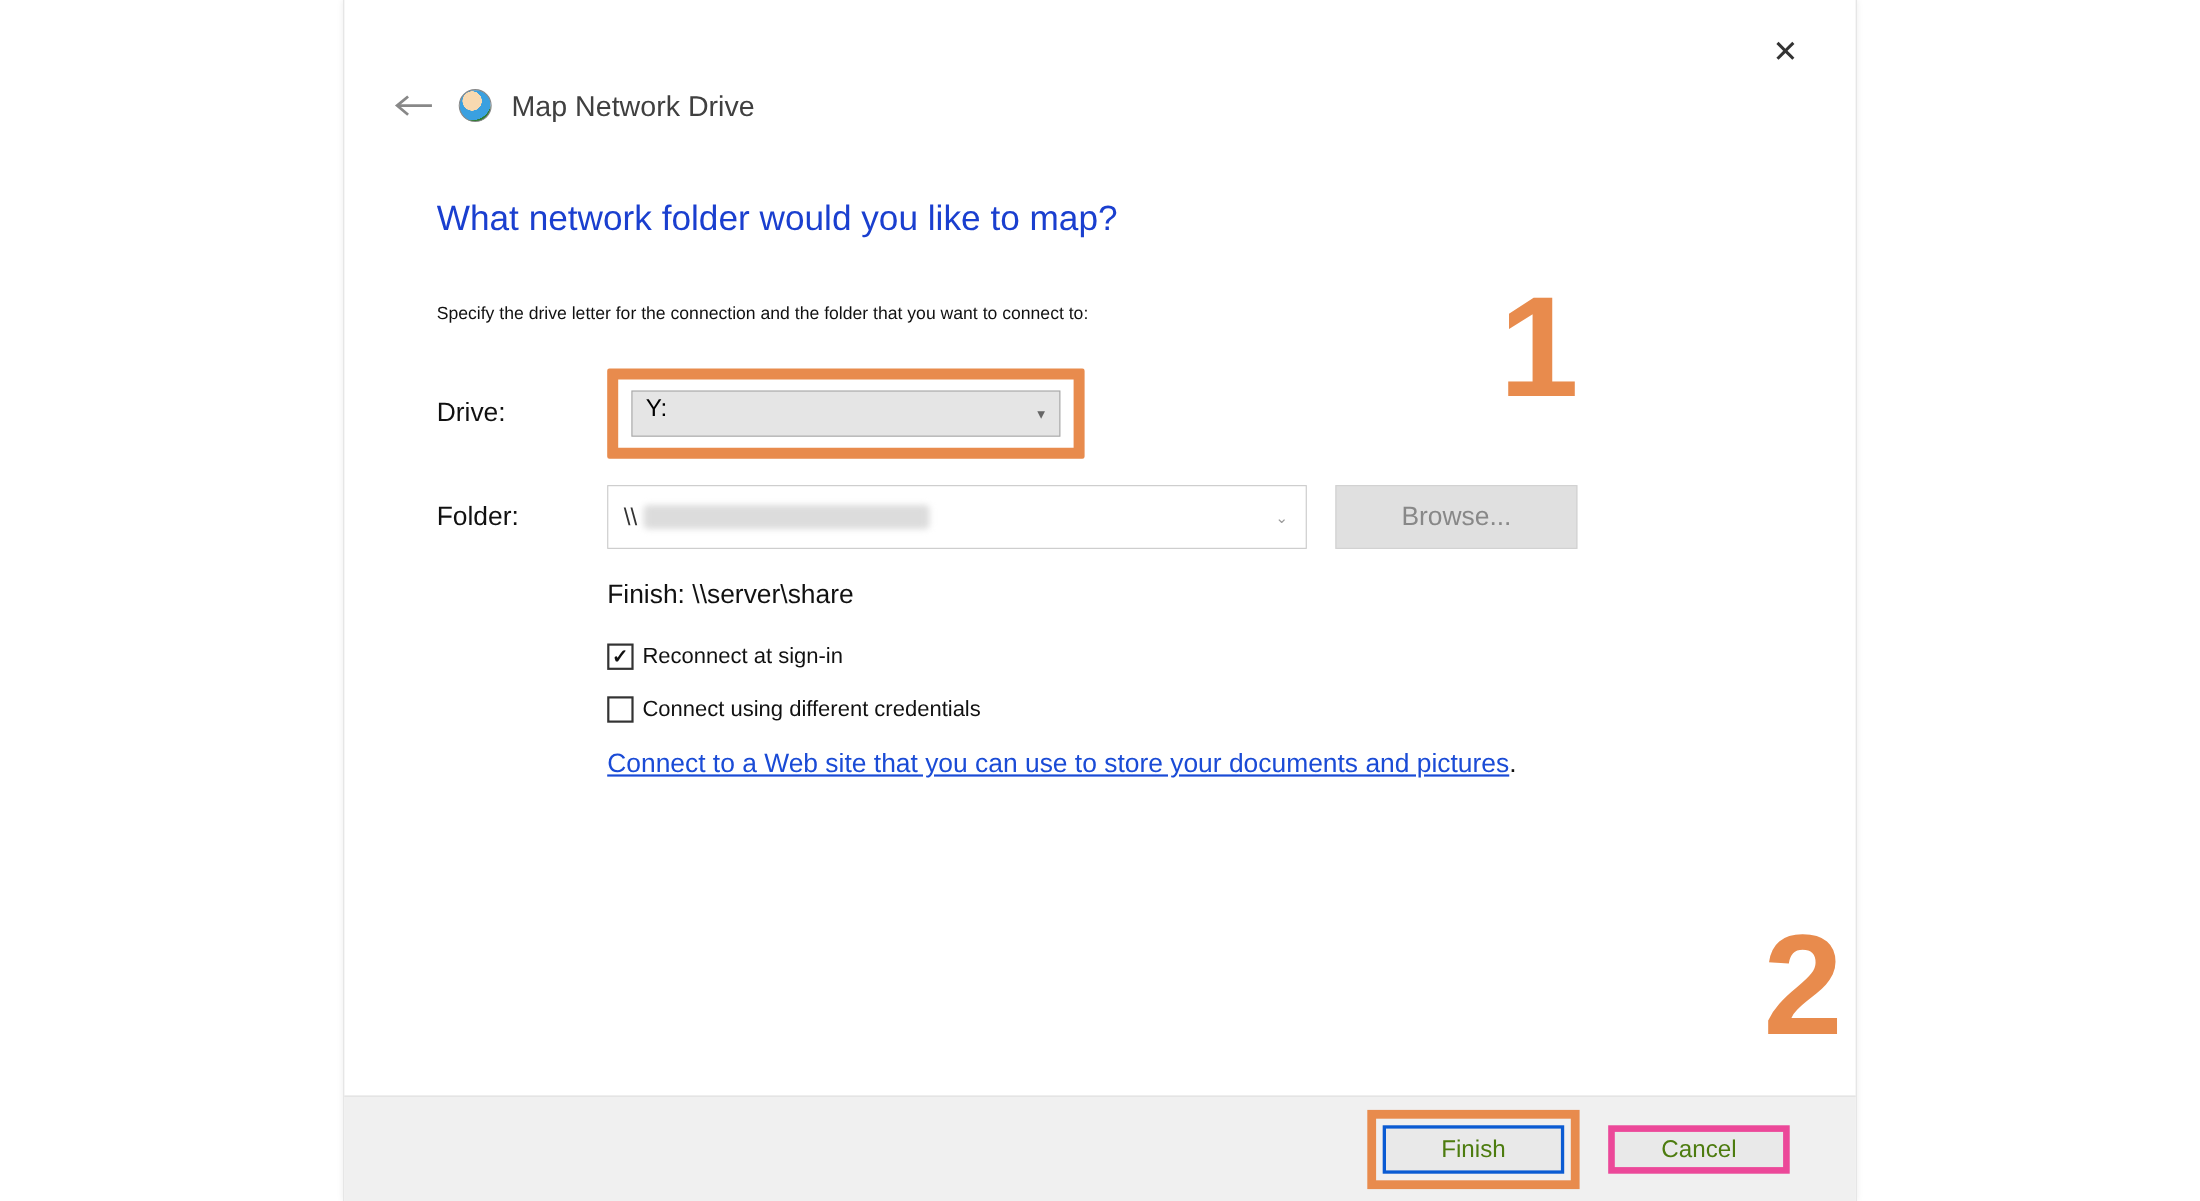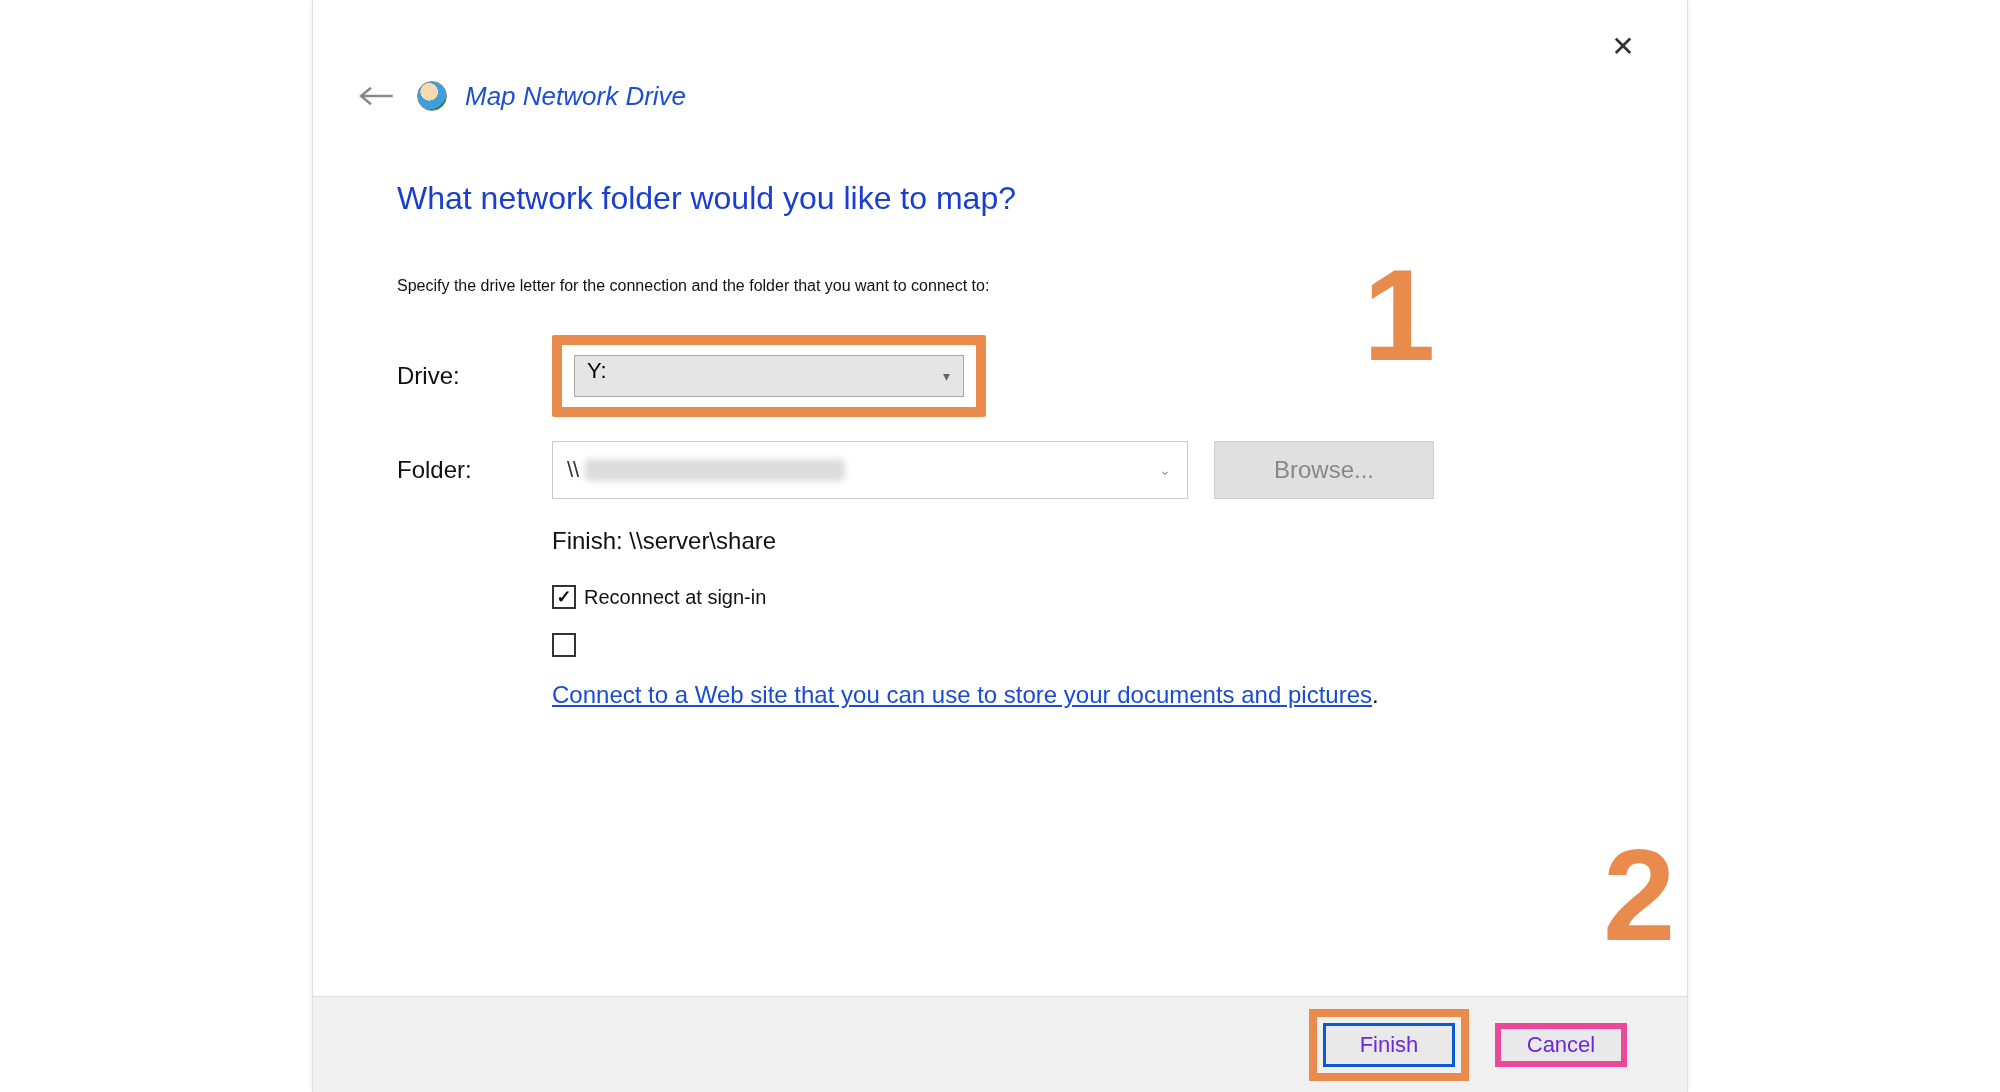--- a/index.html
+++ b/index.html
@@ -65,23 +65,22 @@
   .title-icon {
     width: 30px;
     height: 30px;
     border-radius: 50%;
     display:inline-block;
     background: radial-gradient(circle at 40% 35%, #f8d9b0 0 35%, #3aa0e0 36% 70%, #2e7d32 71% 100%);
     border:1px solid #888;
   }
   .dialog-title {
     font-size: 26px;
-    color: #1d4ed8;
+    color: #404040;
     font-weight: 400;
-    font-style: italic;
   }
   .content {
     position: absolute;
     left: 84px;
     top: 180px;
     right: 90px;
   }
   .heading {
     font-size: 32px;
     color: #1a3fcf;
@@ -218,24 +217,24 @@
     justify-content:flex-end;
     padding-right: 60px;
     gap: 26px;
   }
   .finish-wrap {
     padding: 6px;
     border: 8px solid #e88b4d;
     display:inline-block;
   }
   .btn {
-    width: 132px;
+    width: 165px;
     height: 44px;
     font-size: 22px;
-    color: #6d28d9;
+    color: #4d7c0f;
     cursor: pointer;
   }
   .btn-finish {
     background: #e9e9e9;
     border: 3px solid #0a5bd3;
   }
   .btn-cancel {
     background: #e9e9e9;
     border: 6px solid #ec4899;
   }
@@ -300,20 +299,21 @@
       <div class="indent-block">
         <div class="example">Finish: \\server\share</div>
 
         <div class="checkbox-row">
           <span class="cb checked"></span>
           <span>Reconnect at sign-in</span>
         </div>
 
         <div class="checkbox-row">
           <span class="cb"></span>
+          <span>Connect using different credentials</span>
         </div>
 
         <div style="margin-top:20px;">
           <span class="link">Connect to a Web site that you can use to store your documents and pictures</span><span class="link-period">.</span>
         </div>
       </div>
     </div>
 
     <div class="callout one">1</div>
     <div class="callout two">2</div>

